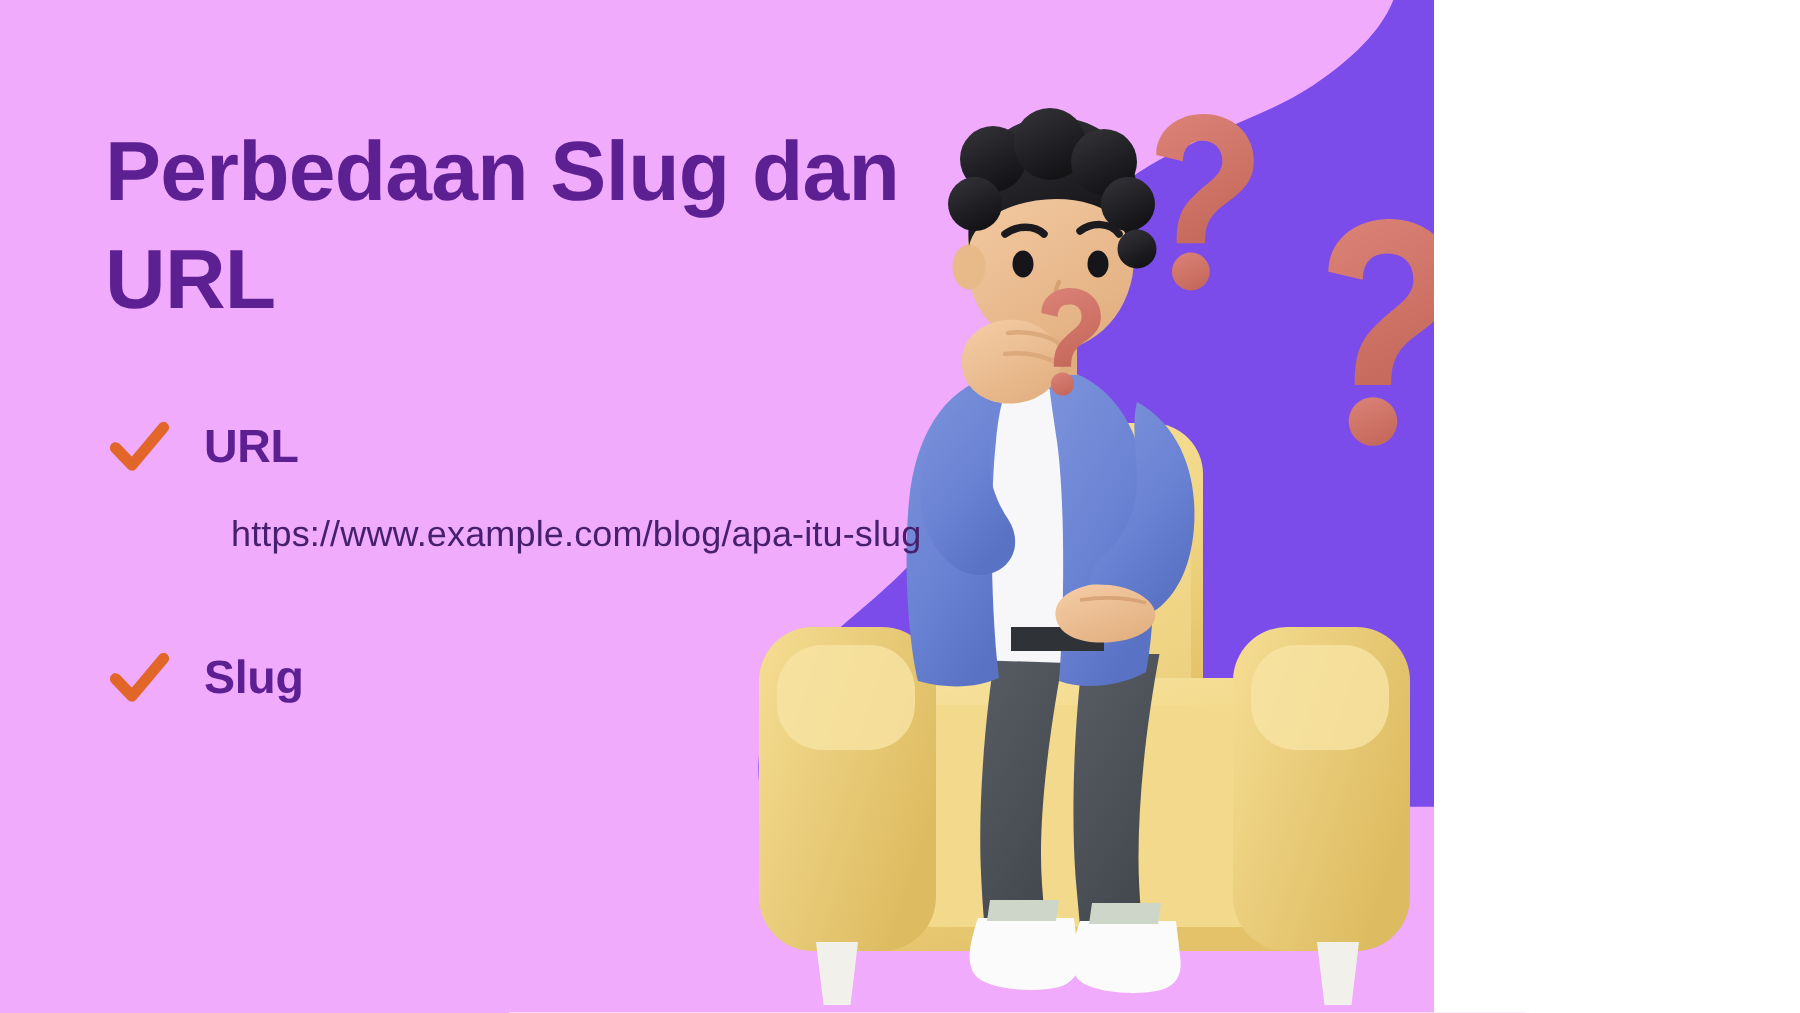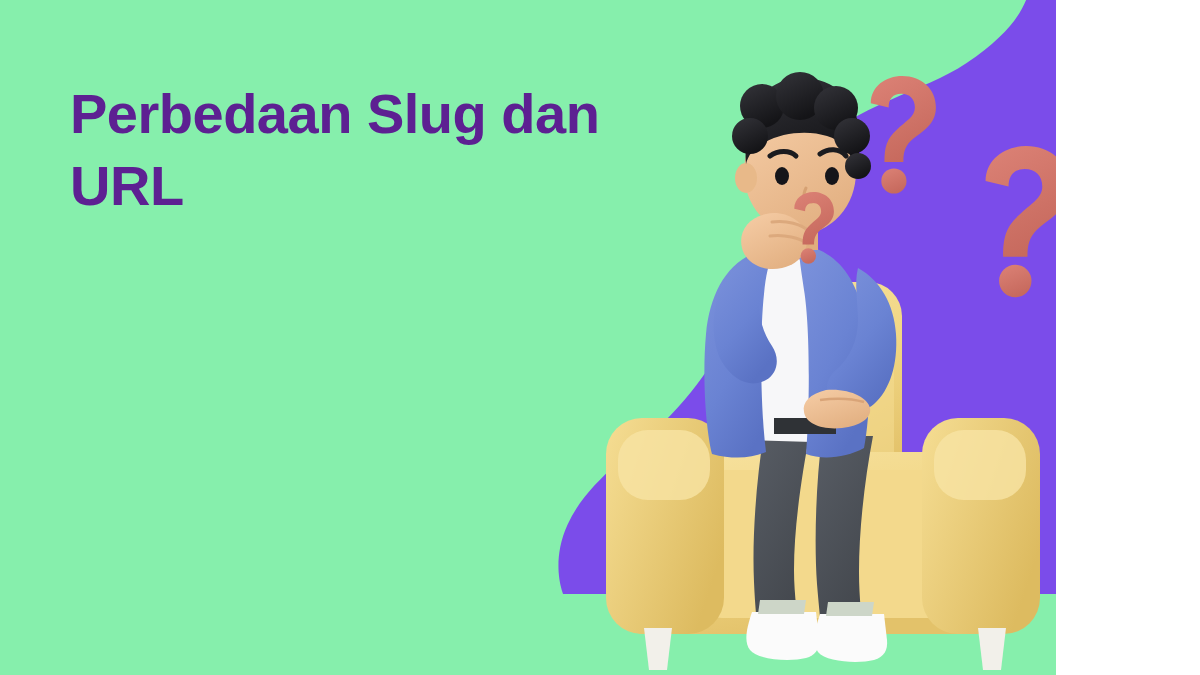--- a/index.html
+++ b/index.html
@@ -4,22 +4,22 @@
 <style>
   * { margin:0; padding:0; box-sizing:border-box; }
   html, body {
     width:1200px; height:675px;
     background:#ffffff;
     font-family:"Liberation Sans", sans-serif;
     overflow:hidden;
   }
   .slide {
     position:relative;
-    width:1056px; height:675px;
-    background:#86efac;
+    width:956px; height:675px;
+    background:#f0abfc;
     overflow:hidden;
   }
 
   
   .blob-layer {
     position:absolute;
     inset:0;
     z-index:0;
     pointer-events:none;
   }
@@ -99,22 +99,37 @@
              C972,120 1050,104 1098,72
              C1140,44 1158,20 1166,0 Z" fill="#7b4cea"></path>
   </svg>
 
   <div class="content">
 
     <h1 class="title">Perbedaan Slug dan URL</h1>
 
     <div class="items">
 
-
       <div class="item-block">
+        <div class="item-row">
+          <svg class="check-icon" viewBox="0 0 46 46">
+            <path d="M7 23.5 L18 35 L39 10" fill="none" stroke="#e2662a" stroke-width="7.5" stroke-linecap="round" stroke-linejoin="round"></path>
+          </svg>
+          <span class="item-label">URL</span>
+        </div>
+        <div class="item-value">https://www.example.com/blog/apa-itu-slug</div>
+      </div>
+
+      <div class="item-block">
+        <div class="item-row">
+          <svg class="check-icon" viewBox="0 0 46 46">
+            <path d="M7 23.5 L18 35 L39 10" fill="none" stroke="#e2662a" stroke-width="7.5" stroke-linecap="round" stroke-linejoin="round"></path>
+          </svg>
+          <span class="item-label">Slug</span>
+        </div>
       </div>
 
     </div>
   </div>
 
   <svg class="illustration" viewBox="0 0 470 675">
 
     <defs>
       <linearGradient id="chairG" x1="0" y1="0" x2="0.4" y2="1">
         <stop offset="0%" stop-color="#f7e2a0"></stop>

